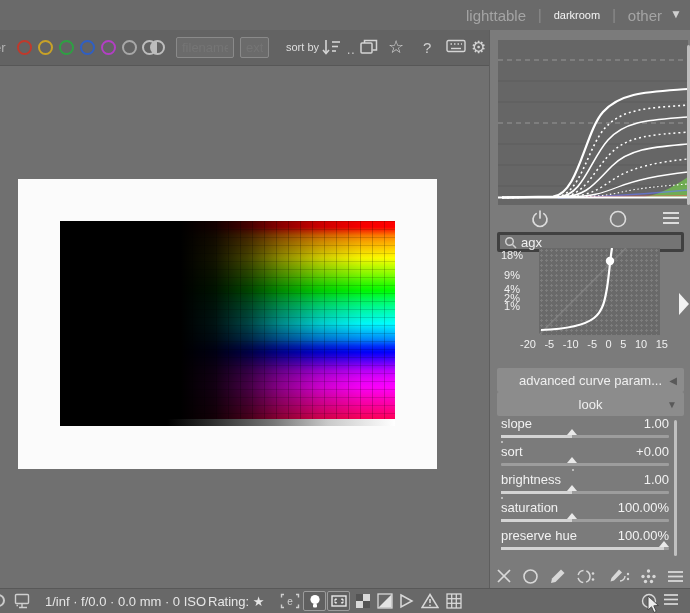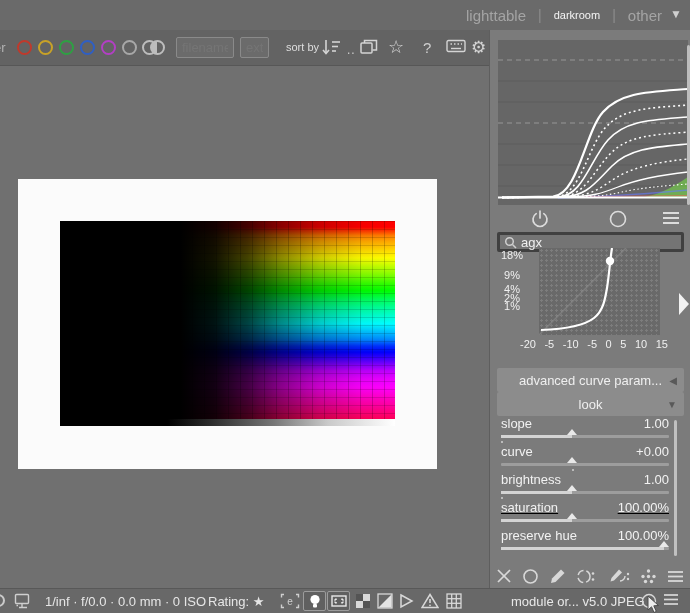--- a/index.html
+++ b/index.html
@@ -295,41 +295,41 @@
           <span>1.00</span>
         </div>
       <div class="strack">
           <div class="sfill" style="width: 42%;"></div>
           <div class="smarker" style="left: 42%;"></div>
           <div class="sdot"></div>
         </div>
     </div>
     <div class="slider-row" style="top:414px;">
       <div class="srow-top">
-          <span>curve</span>
+          <span>sort</span>
           <span>+0.00</span>
         </div>
       <div class="strack">
           <div class="sfill" style="width: 0%;"></div>
           <div class="smarker" style="left: 42%;"></div>
           <div class="sdot" style="left:42%;"></div>
         </div>
     </div>
     <div class="slider-row" style="top:442px;">
       <div class="srow-top">
           <span>brightness</span>
           <span>1.00</span>
         </div>
       <div class="strack">
           <div class="sfill" style="width: 42%;"></div>
           <div class="smarker" style="left: 42%;"></div>
           <div class="sdot"></div>
         </div>
     </div>
-    <div class="slider-row" style="top:470px;text-decoration:underline;">
+    <div class="slider-row" style="top:470px;">
       <div class="srow-top">
           <span>saturation</span>
           <span>100.00%</span>
         </div>
       <div class="strack">
           <div class="sfill" style="width: 42%;"></div>
           <div class="smarker" style="left: 42%;"></div>
         </div>
     </div>
     <div class="slider-row" style="top:498px;">
@@ -472,21 +472,20 @@
       <svg width="16" height="16" viewBox="0 0 16 16">
           <g stroke="#d8d8d8" stroke-width="1.3" fill="none">
         <rect x="1" y="1" width="14" height="14"></rect>
             <line x1="5.7" y1="1" x2="5.7" y2="15"></line>
             <line x1="10.3" y1="1" x2="10.3" y2="15"></line>
         <line x1="1" y1="5.7" x2="15" y2="5.7"></line>
             <line x1="1" y1="10.3" x2="15" y2="10.3"></line>
       </g>
         </svg>
       </span>
-    <span id="module-order-text">module or... v5.0 JPEG</span>
     <span class="bb-ic" style="left:641px;">
       <svg width="16" height="16" viewBox="0 0 16 16">
           <circle cx="8" cy="8" r="6.5" stroke="#d8d8d8" stroke-width="1.4" fill="none"></circle>
           <line x1="8" y1="7" x2="8" y2="11.5" stroke="#d8d8d8" stroke-width="1.5"></line>
           <circle cx="8" cy="4.6" r="0.9" fill="#d8d8d8"></circle>
         </svg>
       </span>
     <span class="bb-ic" style="left:663px;">
       <svg width="16" height="13" viewBox="0 0 16 13">
           <g stroke="#d8d8d8" stroke-width="1.7">

